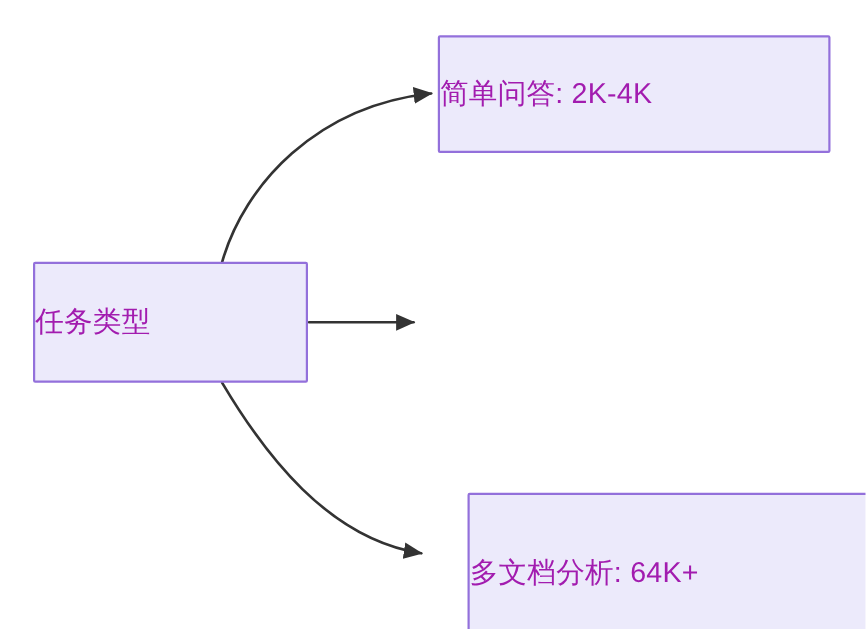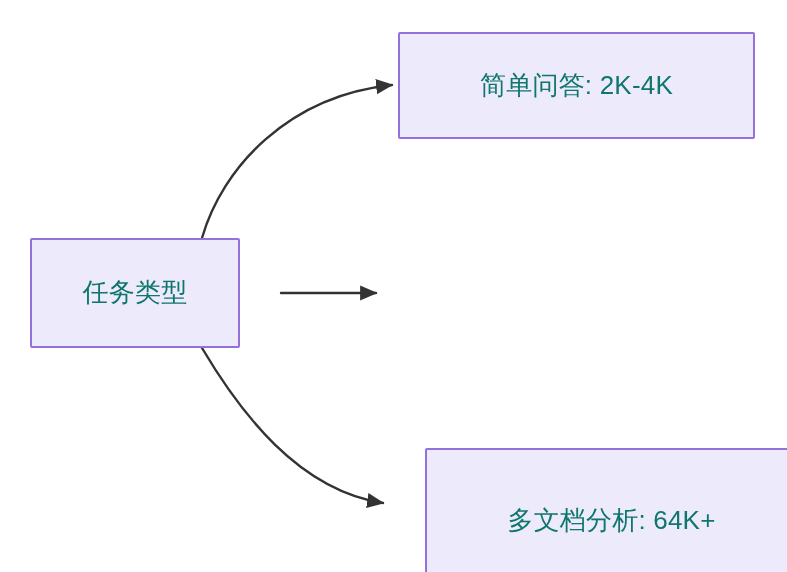--- a/index.html
+++ b/index.html
@@ -26,34 +26,34 @@
     pointer-events: none;
   }
   .node {
     position: absolute;
     box-sizing: border-box;
     background: #ECEAFB;
     border: 2px solid #9370DB;
     border-radius: 2px;
     display: flex;
     align-items: center;
-    justify-content: center;
-    color: #0f766e;
+    justify-content: flex-start;
+    color: #a21caf;
     font-size: 26px;
     line-height: 1.2;
     letter-spacing: 0.2px;
     white-space: nowrap;
   }
   .node-label {
     display: block;
   }
   #node-source {
     left: 30px;
     top: 238px;
-    width: 210px;
+    width: 250px;
     height: 110px;
   }
   #node-target-0 {
     left: 398px;
     top: 32px;
     width: 357px;
     height: 107px;
   }
   #node-target-1 {
     left: 381px;

